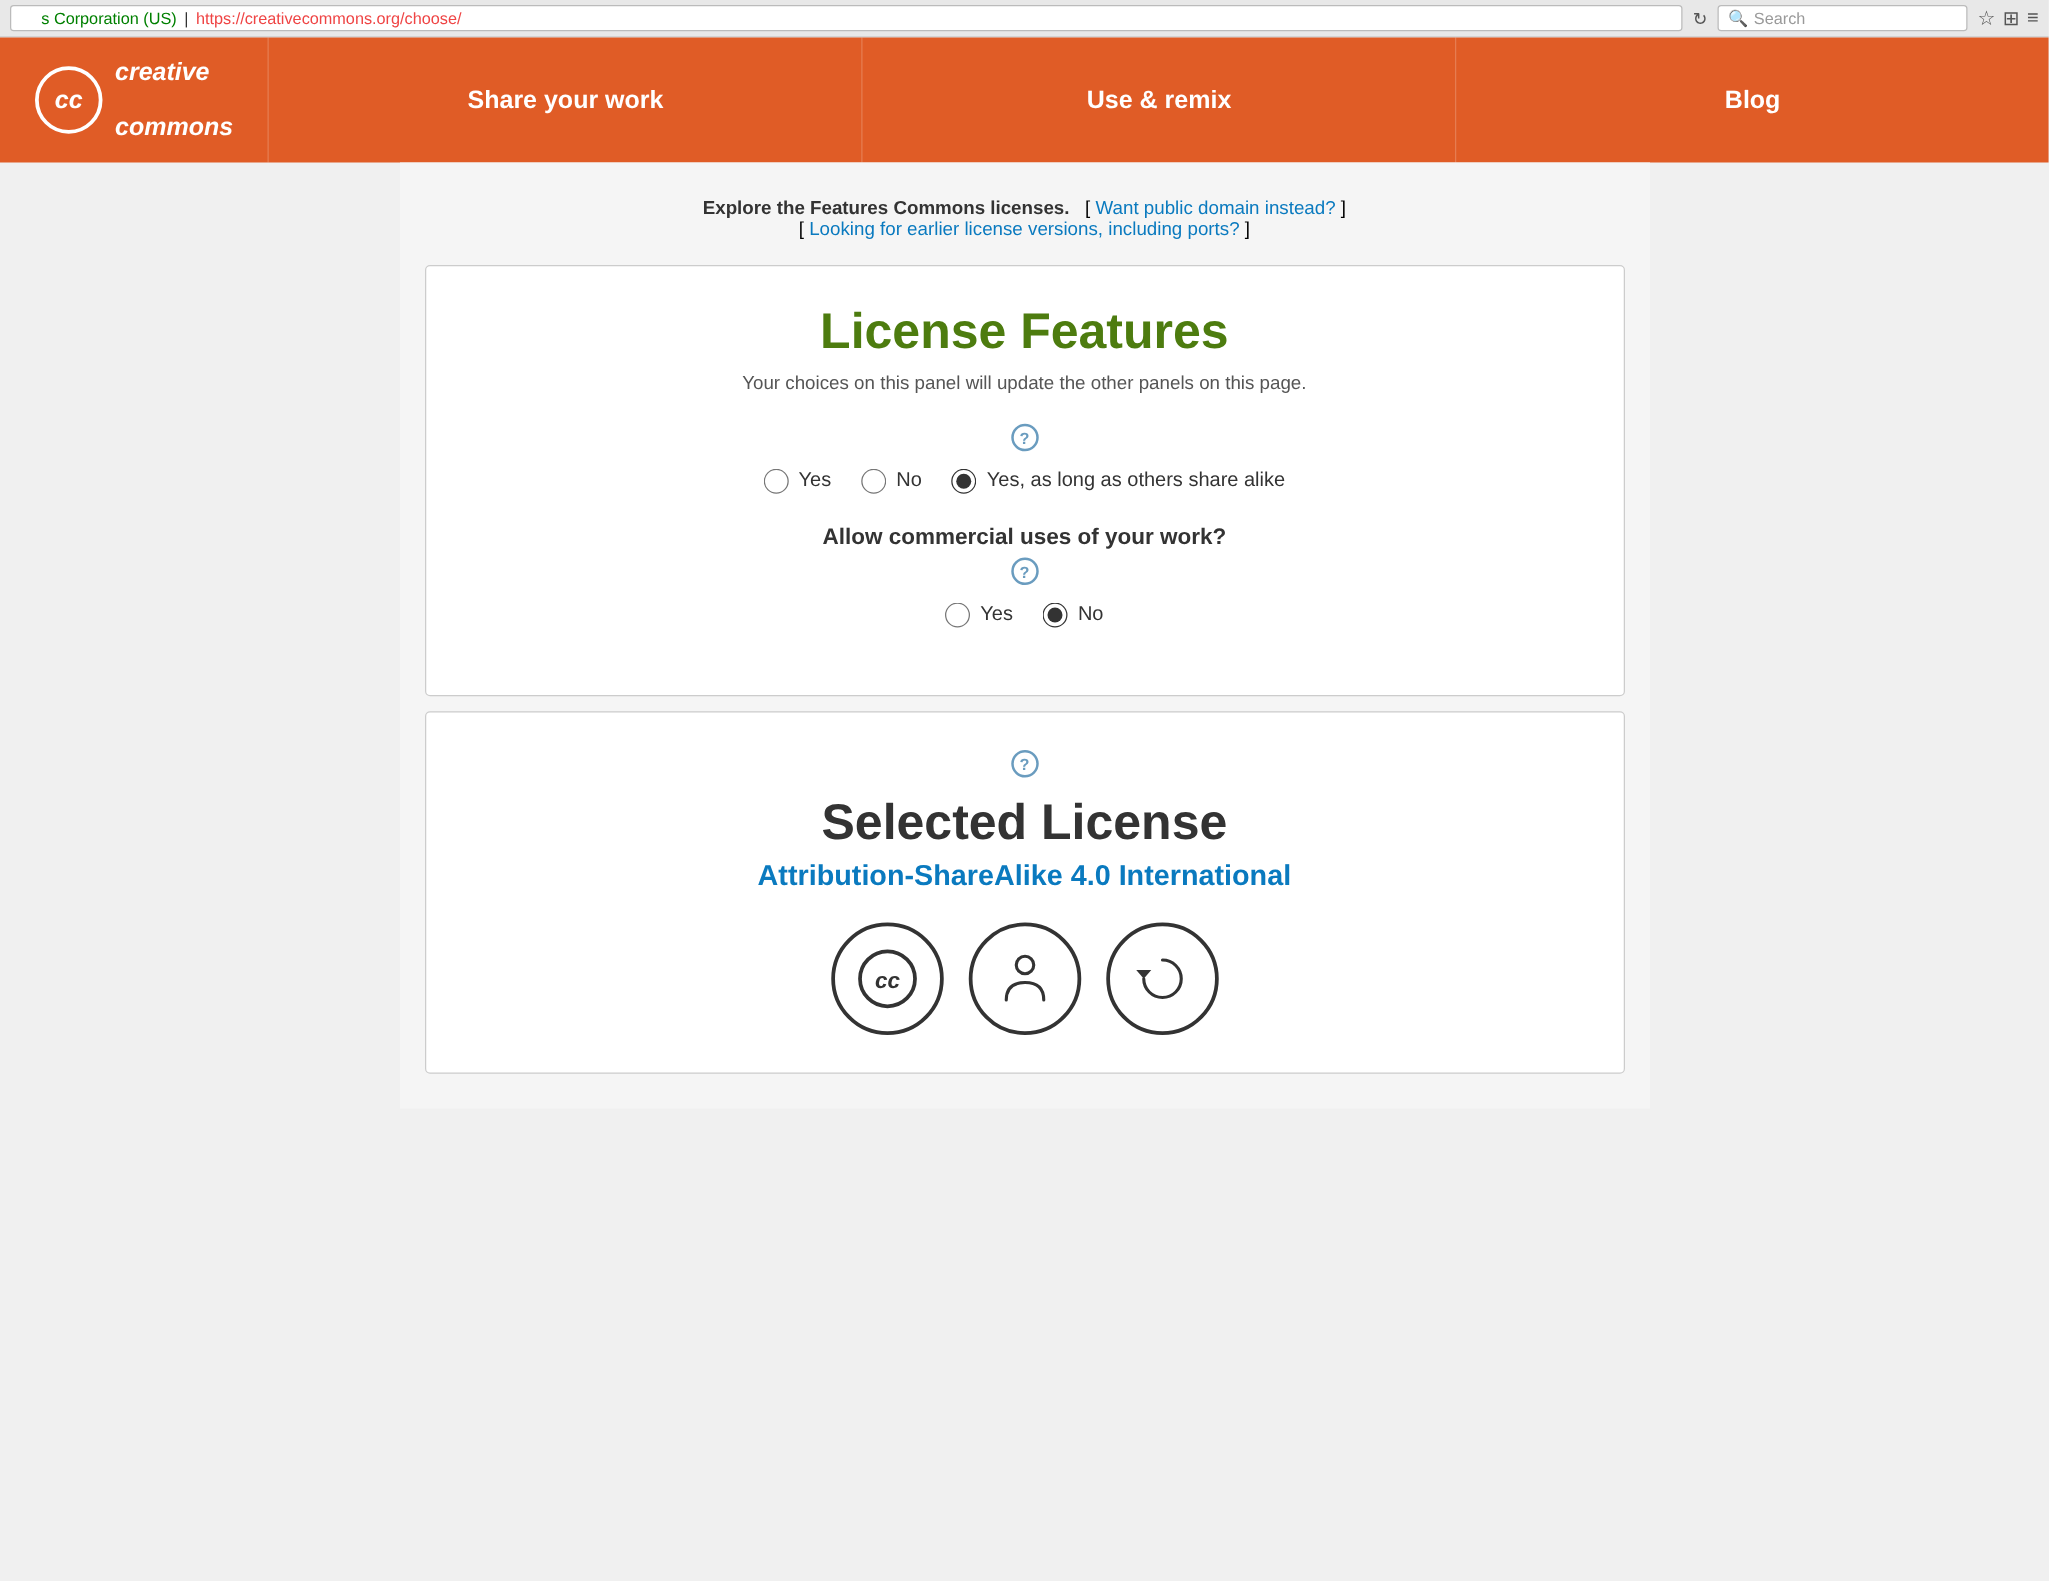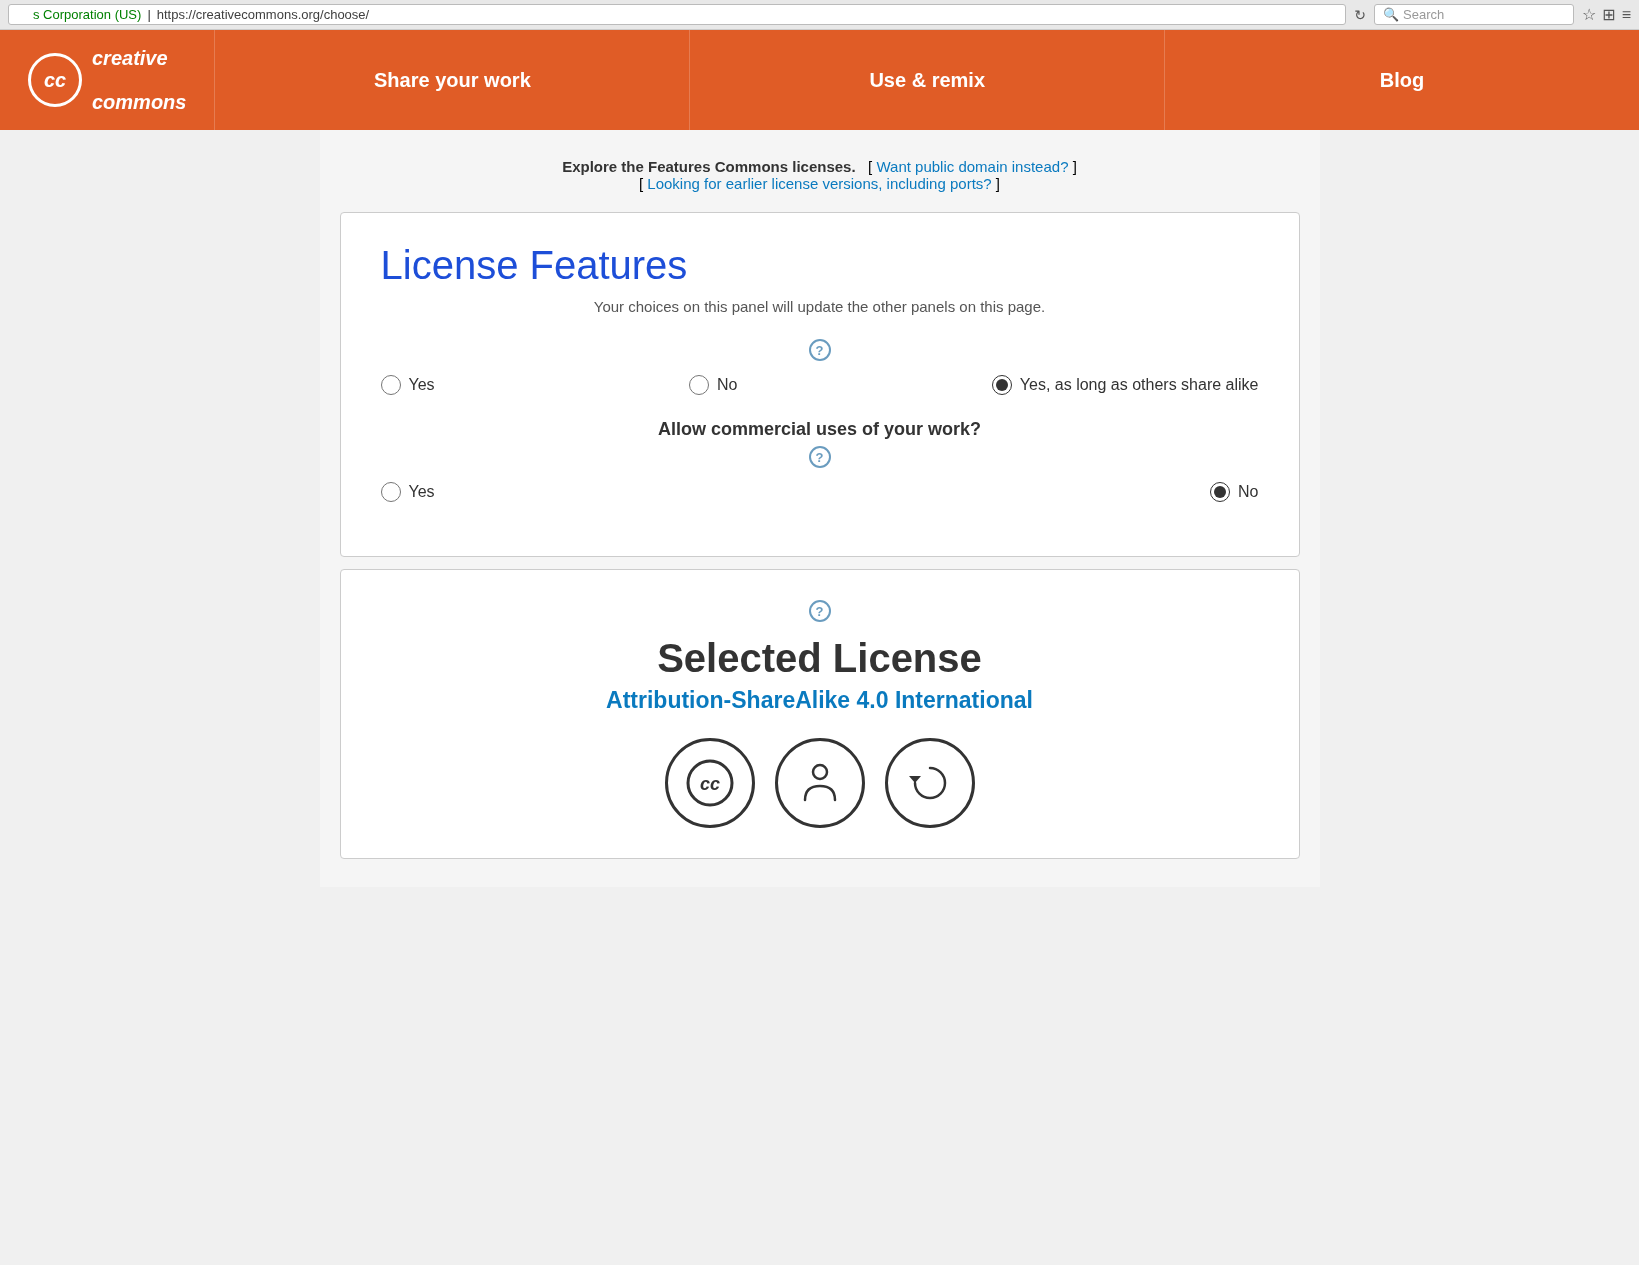--- a/index.html
+++ b/index.html
@@ -20,21 +20,21 @@
       background: white;
       border: 1px solid #bbb;
       border-radius: 3px;
       padding: 2px 24px;
       font-size: 13px;
       color: #333;
       display: flex;
       align-items: center;
       gap: 6px;
     }
-    .browser-url-text { color: #404040; font-size: 13px; }
+    .browser-url-text { color: #ef4444; font-size: 13px; }
     .browser-url-green { color: green; }
     .browser-reload { font-size: 14px; color: #555; cursor: pointer; }
     .browser-search {
       display: flex;
       align-items: center;
       gap: 4px;
       background: white;
       border: 1px solid #bbb;
       border-radius: 3px;
       padding: 2px 8px;
@@ -122,23 +122,24 @@
     
     .panel {
       background: white;
       border: 1px solid #ccc;
       border-radius: 4px;
       margin: 12px 0;
       padding: 30px 40px;
     }
 
     .panel-title {
+      text-align: center;
       font-size: 40px;
-      font-weight: normal;
-      color: #1d4ed8;
+      font-weight: bold;
+      color: #4d7c0f;
       margin-bottom: 10px;
     }
     .panel-subtitle {
       text-align: center;
       color: #555;
       font-size: 15px;
       margin-bottom: 24px;
     }
 
     .question-section {
@@ -163,21 +164,21 @@
       height: 22px;
       border: 2px solid #6a9cbf;
       border-radius: 50%;
       color: #6a9cbf;
       font-size: 13px;
       font-weight: bold;
       cursor: pointer;
     }
     .radio-group {
       display: flex;
-      justify-content: space-between;
+      justify-content: center;
       gap: 24px;
       align-items: center;
       flex-wrap: wrap;
     }
     .radio-option {
       display: flex;
       align-items: center;
       gap: 8px;
       cursor: pointer;
       font-size: 16px;

